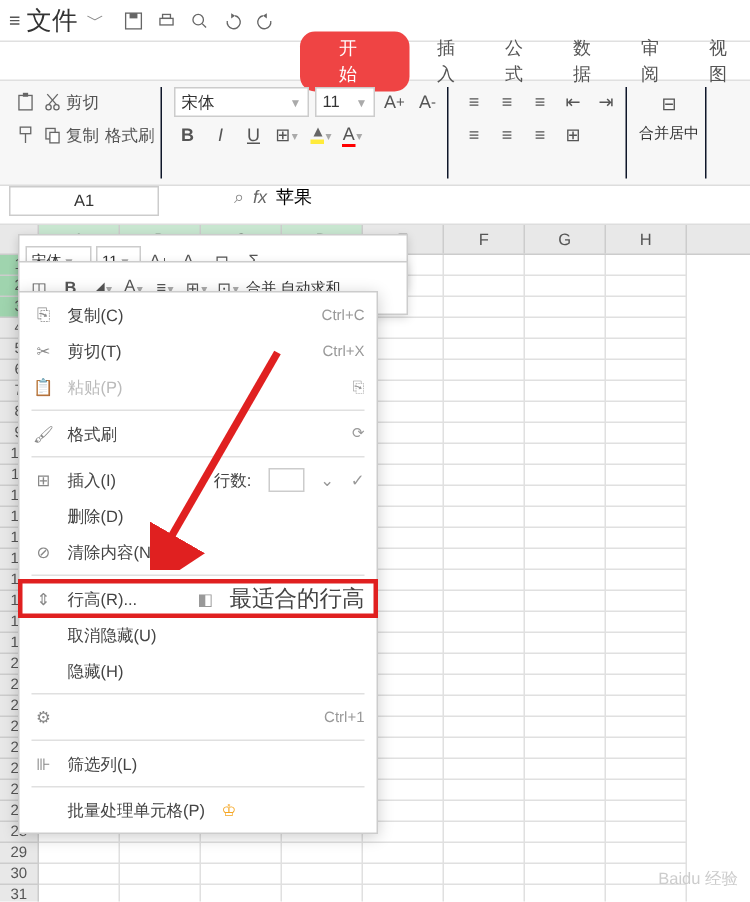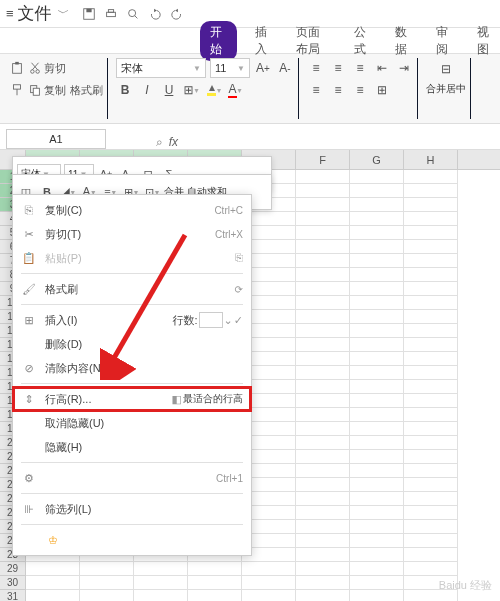--- a/index.html
+++ b/index.html
@@ -5,30 +5,30 @@
 *{margin:0;padding:0;box-sizing:border-box;font-family:"Microsoft YaHei",sans-serif}
 body{width:500px;height:601px;background:#fff;overflow:hidden;font-size:12px;color:#333;position:relative}
 .titlebar{height:28px;background:#fff;display:flex;align-items:center;padding:0 6px;border-bottom:1px solid #e0e0e0}
 .titlebar .menu-icon{font-size:13px;color:#555;margin-right:4px}
 .titlebar .file-btn{font-size:17px;color:#333;margin-right:6px}
 .titlebar .dd{color:#888;margin-right:8px}
 .titlebar .ic{width:18px;height:18px;display:flex;align-items:center;justify-content:center;color:#666;margin:0 2px}
 .titlebar .ic svg{width:14px;height:14px}
 .tabs{height:26px;display:flex;align-items:center;padding-left:200px;gap:12px;font-size:12px;border-bottom:1px solid #e0e0e0}
 .tabs .tab{color:#555;padding:3px 6px}
-.tabs .tab.active{background:#4c1d95;color:#fff;border-radius:10px;padding:3px 10px}
+.tabs .tab.active{background:#ef4444;color:#fff;border-radius:10px;padding:3px 26px}
 .ribbon{height:70px;background:#f7f7f7;border-bottom:1px solid #ddd;display:flex;padding:4px 6px;gap:4px}
 .rgroup{display:flex;flex-direction:column;gap:2px;padding:0 4px;border-right:1px solid #0f172a}
 .rrow{display:flex;align-items:center;gap:4px;height:20px}
 .rbtn{display:flex;align-items:center;gap:2px;font-size:11px;color:#555}
 .rbtn svg{width:14px;height:14px}
 .font-sel{width:90px;height:20px;border:1px solid #ccc;font-size:11px;padding:0 4px;display:flex;align-items:center;justify-content:space-between;background:#fff}
 .size-sel{width:40px;height:20px;border:1px solid #ccc;font-size:11px;padding:0 4px;display:flex;align-items:center;justify-content:space-between;background:#fff}
 .sq{width:18px;height:18px;border:1px solid transparent;display:flex;align-items:center;justify-content:center;color:#555}
-.formula-bar{height:26px;display:flex;align-items:flex-end;border-bottom:1px solid #ddd;padding:0 6px}
+.formula-bar{height:26px;display:flex;align-items:flex-start;border-bottom:1px solid #ddd;padding:0 6px}
 .name-box{width:100px;height:20px;border:1px solid #ccc;font-size:11px;padding:0 6px;text-align:center;display:flex;align-items:center;justify-content:center}
 .fx-area{display:flex;align-items:center;margin-left:50px;gap:6px}
 .fx-area input{border:none;outline:none;font-size:12px;width:200px}
 .sheet{position:relative}
 .col-headers{display:flex;height:20px;background:#e8e8e8;border-bottom:1px solid #ccc}
 .corner{width:26px;border-right:1px solid #ccc}
 .ch{width:54px;text-align:center;font-size:11px;color:#555;border-right:1px solid #ccc;line-height:20px}
 .ch.sel{background:#c8e6d0}
 .grid-body{display:flex}
 .row-headers{width:26px;background:#e8e8e8}
@@ -37,21 +37,21 @@
 .cells{flex:1;position:relative}
 .row{display:flex;height:14px}
 .cell{width:54px;height:14px;border-right:1px solid #e0e0e0;border-bottom:1px solid #e0e0e0;font-size:10px;text-align:right;padding-right:3px;line-height:14px}
 .minitool{position:absolute;left:12px;top:156px;width:260px;height:36px;background:#fff;border:1px solid #ccc;box-shadow:0 2px 6px rgba(0,0,0,.15);display:flex;align-items:center;padding:0 4px;gap:3px;z-index:5}
 .minitool .sel{border:1px solid #ccc;height:20px;font-size:10px;padding:0 3px;display:flex;align-items:center;background:#fff}
 .minitool .mb{width:18px;height:18px;display:flex;align-items:center;justify-content:center;font-size:11px;color:#555}
 .ctx{position:absolute;left:12px;top:194px;width:240px;background:#fff;border:1px solid #ccc;box-shadow:0 2px 10px rgba(0,0,0,.2);z-index:6;padding:3px 0}
 .ctx-item{height:24px;display:flex;align-items:center;padding:0 8px;gap:8px;font-size:11px;color:#444;position:relative}
 .ctx-item .cic{width:16px;height:16px;display:flex;align-items:center;justify-content:center;color:#888}
 .ctx-item .sc{margin-left:auto;color:#999;font-size:10px}
-.ctx-item .side{margin-left:auto;display:flex;align-items:center;gap:1px}
+.ctx-item .side{margin-left:auto;display:flex;align-items:center;gap:11px}
 .ctx-item .side input{width:24px;height:16px;border:1px solid #ccc;font-size:10px;text-align:center}
 .ctx-item.hl{outline:3px solid #e02020;outline-offset:-2px}
 .ctx-sep{height:1px;background:#e0e0e0;margin:3px 8px}
 .arrow{position:absolute;left:100px;top:230px;z-index:10;pointer-events:none}
 .watermark{position:absolute;right:8px;bottom:8px;font-size:11px;color:#ccc;z-index:2}
 .dd2{color:#aaa;font-size:8px;margin-left:1px}
 </style>
 </head>
 <body>
 
@@ -87,21 +87,20 @@
       <svg viewBox="0 0 16 16">
         <path d="M6 4 A5 5 0 1 0 12 8" fill="none" stroke="#666"></path>
         <path d="M6 4 l3 -2 l0 4 z" fill="#666"></path>
       </svg>
     </span>
 </div>
 
 <div class="tabs">
   <span class="tab active">开始</span>
   <span class="tab">插入</span>
-  <span class="tab">页面布局</span>
   <span class="tab">公式</span>
   <span class="tab">数据</span>
   <span class="tab">审阅</span>
   <span class="tab">视图</span>
 </div>
 
 <div class="ribbon">
   <div class="rgroup">
     <div class="rrow">
         <span class="rbtn">
@@ -197,20 +196,21 @@
   </div>
 </div>
 
 <div class="formula-bar">
   <div class="name-box">
       <span>A1</span>
     </div>
   <div class="fx-area">
     <span style="color:#888">⌕</span>
     <span style="font-style:italic;color:#666">fx</span>
+    <input value="苹果" style="">
   </div>
 </div>
 
 <div class="sheet">
   <div class="col-headers">
     <div class="corner"></div>
     <div class="ch sel">A</div>
     <div class="ch sel">B</div>
     <div class="ch sel">C</div>
     <div class="ch sel">D</div>
@@ -642,21 +642,21 @@
   <div class="ctx-item">
       <span class="cic">⊘</span>
       <span>清除内容(N)</span>
     </div>
   <div class="ctx-sep"></div>
   <div class="ctx-item hl">
       <span class="cic">⇕</span>
       <span>行高(R)...</span>
       <span class="side">
         <span style="color:#999">◧</span>
-        <span style="font-size:10px">最适合的行高</span>
+        <span style="font-size:15px">最适合的行高</span>
       </span>
     </div>
   <div class="ctx-item">
       <span class="cic"></span>
       <span>取消隐藏(U)</span>
     </div>
   <div class="ctx-item">
       <span class="cic"></span>
       <span>隐藏(H)</span>
     </div>
@@ -666,20 +666,21 @@
       <span class="sc">Ctrl+1</span>
     </div>
   <div class="ctx-sep"></div>
   <div class="ctx-item">
       <span class="cic">⊪</span>
       <span>筛选列(L)</span>
     </div>
   <div class="ctx-sep"></div>
   <div class="ctx-item">
       <span class="cic"></span>
+      <span>批量处理单元格(P)</span>
       <span style="color:#f5a623;margin-left:3px">♔</span>
     </div>
 </div>
 
 <svg class="arrow" width="90" height="150">
   <defs>
       <marker id="ah" markerWidth="10" markerHeight="10" refX="2" refY="5" orient="auto">
         <path d="M0,0 L10,5 L0,10 Z" fill="#e02020"></path>
       </marker>
     </defs>

